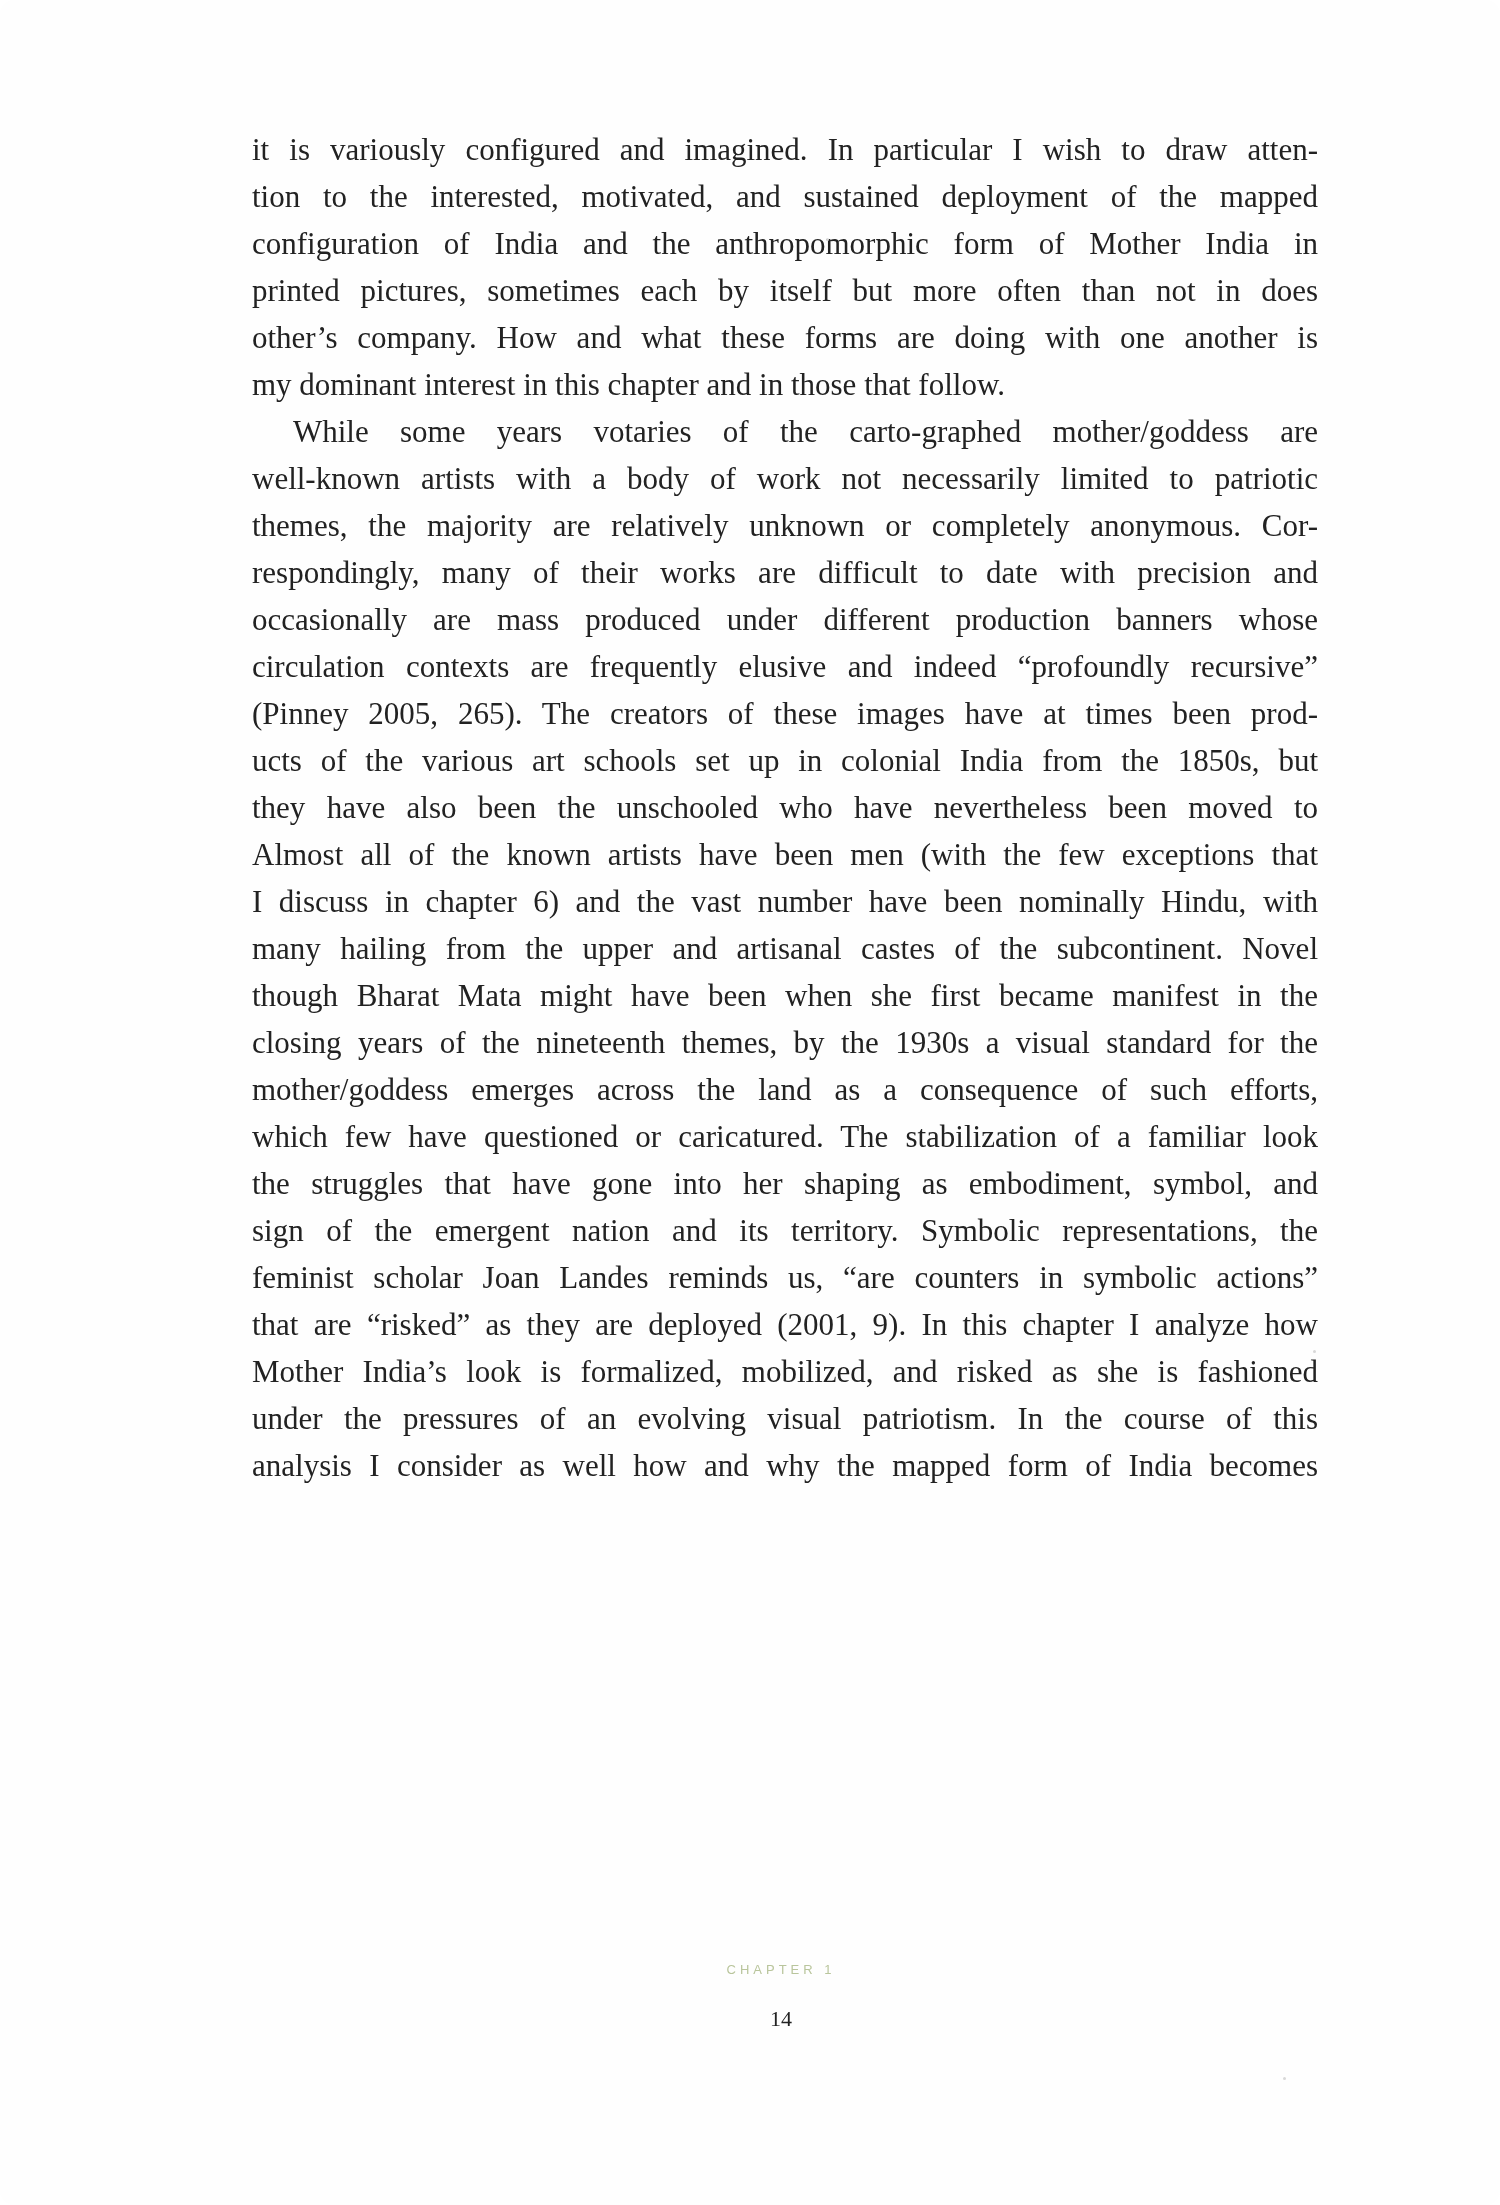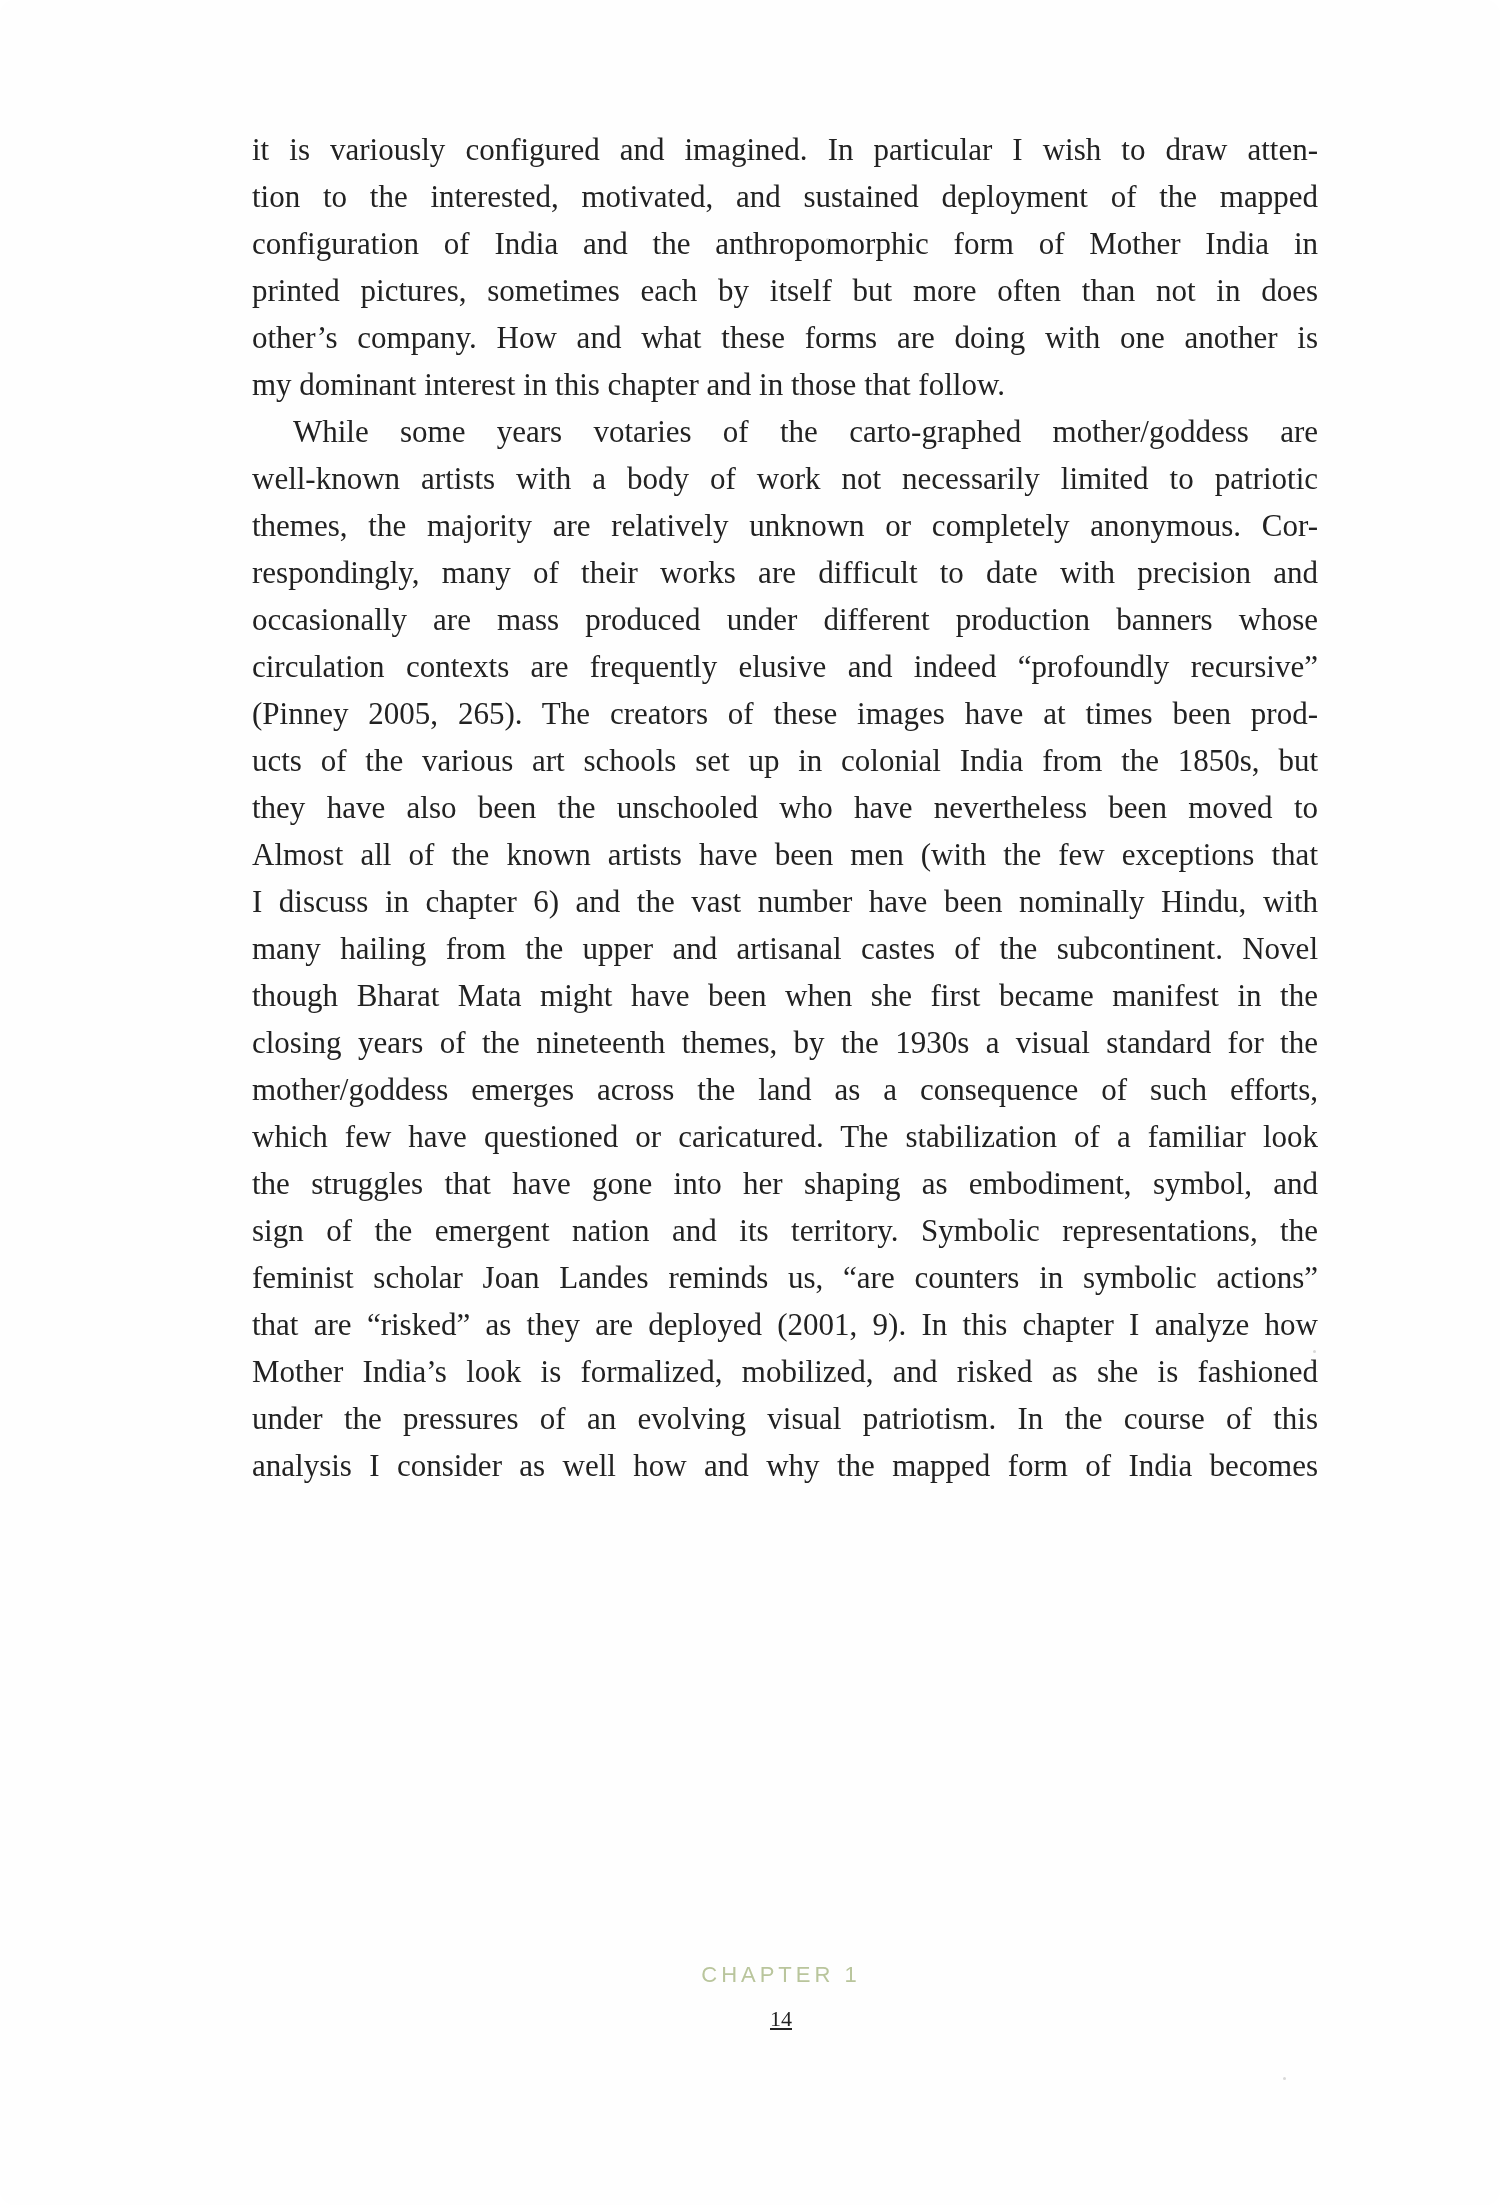--- a/index.html
+++ b/index.html
@@ -45,37 +45,36 @@
     .line.indent {
       padding-left: 41px;
     }
     .running-foot {
       position: absolute;
       left: 0;
       width: 1500px;
       top: 1962px;
       text-align: center;
       font-family: "Liberation Sans", "DejaVu Sans", sans-serif;
-      font-size: 22px;
+      font-size: 13px;
       letter-spacing: 4px;
       color: #b9c59c;
       padding-left: 62px;
       box-sizing: border-box;
     }
     .page-number {
       position: absolute;
       left: 0;
       width: 1500px;
       top: 2006px;
       text-align: center;
       font-size: 22px;
       color: #222222;
       padding-left: 62px;
       box-sizing: border-box;
-      text-decoration: underline;
     }
     .speck {
       position: absolute;
       width: 3px; height: 3px;
       border-radius: 50%;
       background: #d8d8d8;
     }
   </style>
 </head>
 <body>

